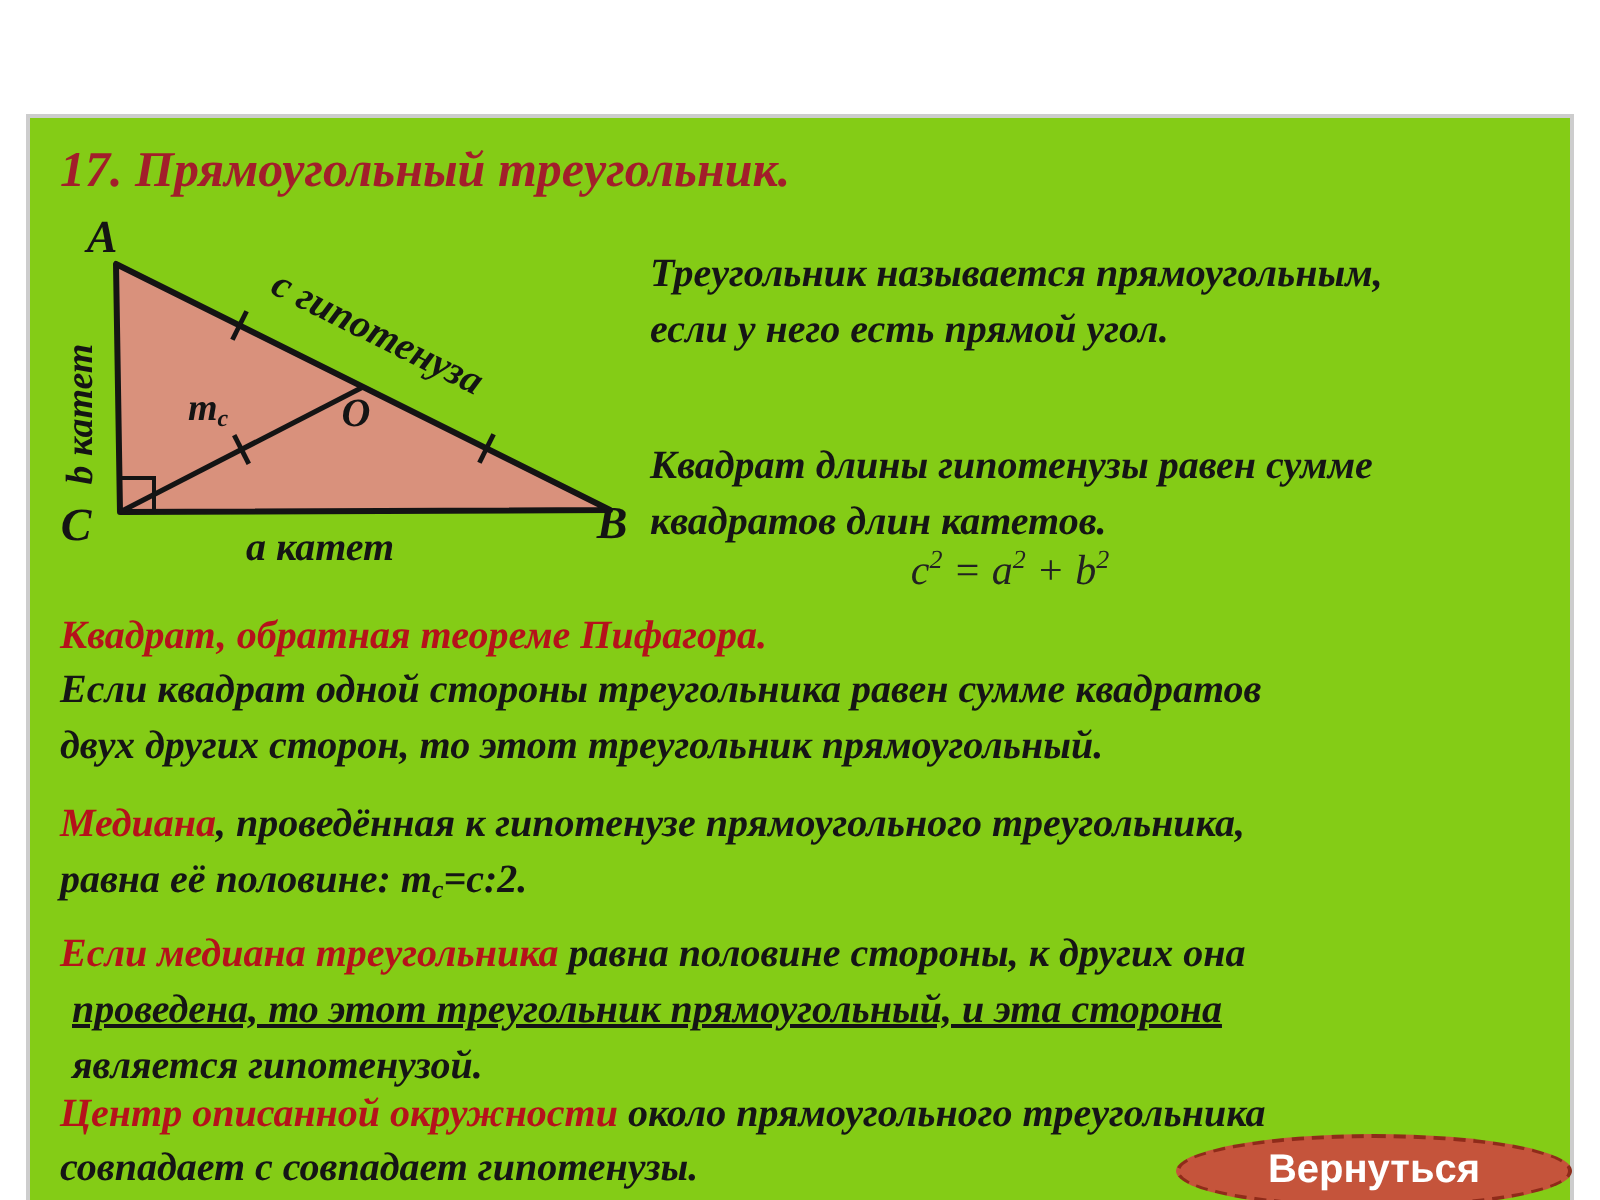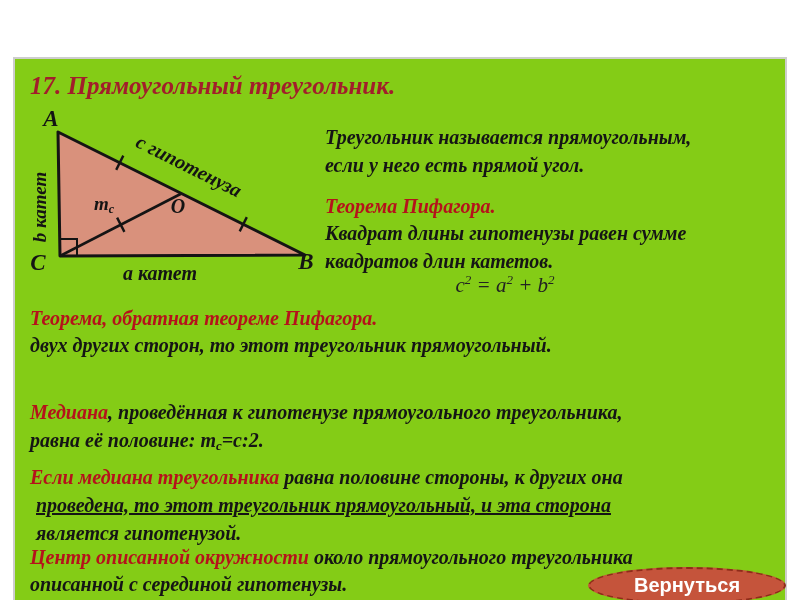--- a/index.html
+++ b/index.html
@@ -65,50 +65,50 @@
     <text x="168" y="62" font-size="20" text-anchor="middle" transform="rotate(26.5 168 62)">с гипотенуза</text>
     <text x="28" y="97" font-size="19" text-anchor="middle" transform="rotate(-90 28 97)">b катет</text>
     <text x="142" y="170" font-size="20" text-anchor="middle">а катет</text>
   </svg>
 
   <div class="tblock" style="left:310px;top:64px;">
     <div class="line">Треугольник называется прямоугольным,</div>
     <div class="line">если у него есть прямой угол.</div>
   </div>
 
-  <div class="tblock red" style="left:310px;top:133px;">Теорема Пифагора.</div>
 
   <div class="tblock" style="left:310px;top:160px;">
     <div class="line">Квадрат длины гипотенузы равен сумме</div>
     <div class="line">квадратов длин катетов.</div>
   </div>
 
   <div class="formula">
     <span>c</span><sup>2</sup><span> = </span><span>a</span><sup>2</sup><span> + </span><span>b</span><sup>2</sup>
   </div>
 
-  <div class="tblock red" style="left:15px;top:245px;">Теорема, обратная теореме Пифагора.</div>
+  <div class="tblock red" style="left:15px;top:245px;">Квадрат, обратная теореме Пифагора.</div>
 
   <div class="tblock" style="left:15px;top:272px;">
+    <div class="line">Если квадрат одной стороны треугольника равен сумме квадратов</div>
     <div class="line">двух других сторон, то этот треугольник прямоугольный.</div>
   </div>
 
   <div class="tblock" style="left:15px;top:339px;">
     <div class="line"><span class="red">Медиана</span><span>, проведённая к гипотенузе прямоугольного треугольника,</span></div>
     <div class="line"><span>равна её половине: m</span><sub class="msub">c</sub><span>=c:2.</span></div>
   </div>
 
   <div class="tblock" style="left:15px;top:404px;">
     <div class="line"><span class="red">Если медиана треугольника</span><span> равна половине стороны, к других она</span></div>
     <div class="line" style="padding-left:6px;text-decoration:underline;">проведена, то этот треугольник прямоугольный, и эта сторона</div>
     <div class="line" style="padding-left:6px;">является гипотенузой.</div>
   </div>
 
   <div class="tblock" style="left:15px;top:485px;line-height:27px;">
     <div class="line"><span class="red">Центр описанной окружности</span><span> около прямоугольного треугольника</span></div>
-    <div class="line">описанной с серединой гипотенузы.</div>
+    <div class="line">совпадает с совпадает гипотенузы.</div>
   </div>
 
   <div class="back-button">Вернуться</div>
 
   <div class="footer-bar"></div>
 
 </div>
 
 </body></html>

